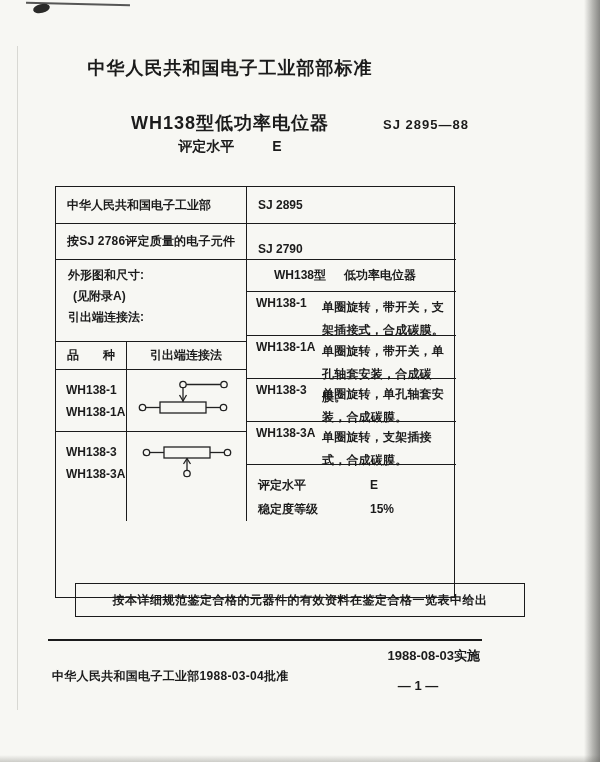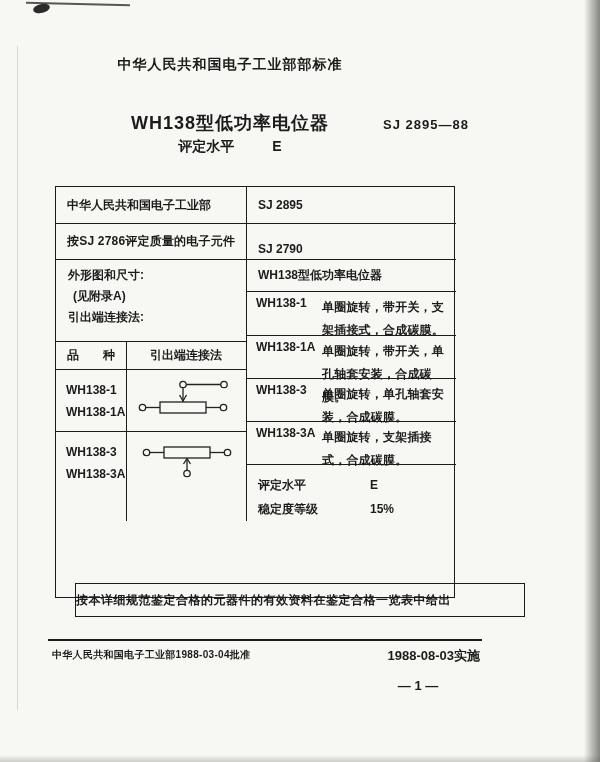--- a/index.html
+++ b/index.html
@@ -17,21 +17,21 @@
   .art-top-line { position:absolute; left:26; top:3px; left:26px; width:104px; height:2px; background:#3a3a38; transform:rotate(1.4deg); opacity:.85; }
   .art-blob { position:absolute; left:33px; top:4px; width:17px; height:9px; background:#2b2b29; border-radius:50%; transform:rotate(-14deg); }
   .art-right-band { position:absolute; right:0; top:0; width:16px; height:100%;
     background:linear-gradient(to right, rgba(110,110,104,0), rgba(72,72,68,.38) 55%, rgba(40,40,38,.55)); }
   .art-left-line { position:absolute; left:17px; top:46px; width:1px; height:664px; background:rgba(110,110,100,.22); }
   .art-bottom { position:absolute; left:0; bottom:0; width:100%; height:7px;
     background:linear-gradient(to top, rgba(95,95,88,.28), rgba(95,95,88,0)); }
 
   
   .hdr { position:absolute; left:30px; width:400px; text-align:center; font-weight:bold; }
-  .hdr-org    { top:56px;  font-size:14px; letter-spacing:1px; }
+  .hdr-org    { top:56px;  font-size:18px; letter-spacing:1px; }
   .hdr-title1 { top:85px;  font-size:17px; letter-spacing:2px; }
   .hdr-title2 { top:111px; font-size:18px; letter-spacing:1px; }
   .hdr-stdno  { position:absolute; left:383px; top:117px; font-size:13px; font-weight:bold; letter-spacing:1px; }
   .hdr-level  { position:absolute; left:30px; top:138px; width:400px; display:flex; justify-content:center; gap:38px; font-size:14px; font-weight:bold; }
 
   
   .spec-table { position:absolute; left:55px; top:186px; width:400px; height:412px; border:1.5px solid #1b1b1b; font-size:12px; font-weight:bold; }
   .tline { position:absolute; background:#1b1b1b; }
   .h { height:1px; }
   .v { width:1px; }
@@ -45,39 +45,39 @@
   .subh2 { left:70px;top:154px; width:120px; height:28px; justify-content:center; }
   .grp { position:absolute; left:10px; line-height:22px; }
   .g1 { top:192px; }
   .g2 { top:254px; }
   .sym { position:absolute; }
   .sym1 { left:76px; top:188px; width:106px; height:52px; }
   .sym2 { left:80px; top:248px; width:106px; height:46px; }
 
   .rc1 { left:202px; top:0;    width:190px; height:36px; }
   .rc2 { left:202px; top:44px; width:190px; height:36px; }
-  .rc3 { left:202px; top:72px; width:196px; height:32px; }
+  .rc3 { left:218px; top:72px; width:196px; height:32px; gap:18px; }
   .vrow { position:absolute; left:200px; width:196px; display:flex; align-items:flex-start; padding-top:5px; }
   .vrow .vm { flex:none; width:66px; }
   .vrow .vd { flex:1; line-height:23px; letter-spacing:.2px; }
   .v1 { top:104px; height:44px; }
   .v2 { top:148px; height:43px; }
   .v3 { top:191px; height:43px; }
   .v4 { top:234px; height:43px; }
   .r8 { position:absolute; left:202px; top:286px; line-height:24px; }
   .r8 .row { display:flex; }
   .r8 .lbl { width:112px; }
 
   
   .note-box { position:absolute; left:75px; top:583px; width:450px; height:34px; border:1.5px solid #1b1b1b;
-    display:flex; align-items:center; font-size:12px; font-weight:bold; letter-spacing:.5px; }
+    display:flex; align-items:center; justify-content:center; font-size:12px; font-weight:bold; letter-spacing:.5px; }
 
   
   .footer-rule { position:absolute; left:48px; top:639px; width:434px; height:2px; background:#1b1b1b; }
-  .footer-approval { position:absolute; left:52px; top:648px; font-size:10px; font-weight:bold; letter-spacing:.3px; }
+  .footer-approval { position:absolute; left:52px; top:668px; font-size:12px; font-weight:bold; letter-spacing:.3px; }
   .footer-impl { position:absolute; right:120px; top:647px; font-size:13px; font-weight:bold; }
   .page-number { position:absolute; left:388px; top:678px; width:60px; text-align:center; font-size:13px; font-weight:bold; }
 
   svg .st { stroke:#222; stroke-width:1.3; fill:none; }
 </style>
 </head>
 <body>
 
 <div class="page">
 

